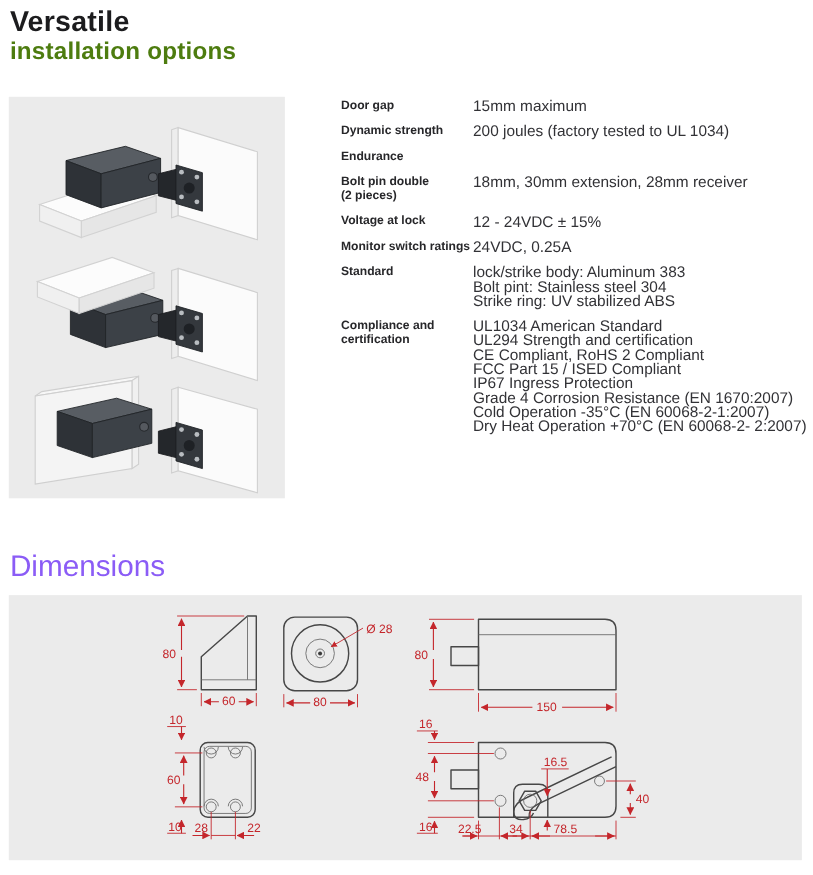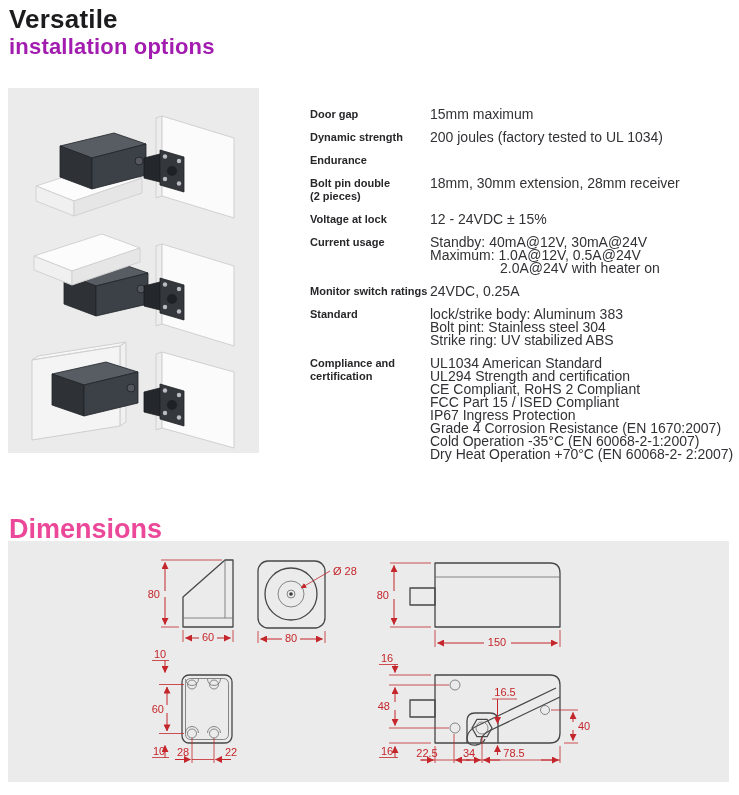--- a/index.html
+++ b/index.html
@@ -1,31 +1,31 @@
 <!DOCTYPE html>
 <html><head>
 <meta charset="utf-8">
 <style>
   * { box-sizing: border-box; margin: 0; padding: 0; }
   html, body { width: 739px; height: 795px; background: #ffffff;
     font-family: "Liberation Sans", sans-serif; position: relative; overflow: hidden; }
 
   .page-header { position: absolute; left: 9px; top: 6px; }
   .title-main { font-size: 26px; font-weight: 700; color: #1c1c1e; line-height: 27px; letter-spacing: .2px; }
-  .title-sub  { font-size: 22px; font-weight: 700; color: #a21caf; line-height: 27px; letter-spacing: .2px; }
+  .title-sub  { font-size: 22px; font-weight: 700; color: #4d7c0f; line-height: 27px; letter-spacing: .2px; }
 
   .install-panel { position: absolute; left: 8px; top: 88px; width: 251px; height: 365px; background: #ebebeb; }
 
-  .spec-table { position: absolute; left: 310px; top: 108px; width: 424px; }
+  .spec-table { position: absolute; left: 310px; top: 90px; width: 424px; }
   .spec-row { display: flex; margin-bottom: 10px; }
   .spec-label { flex: 0 0 120px; width: 120px; font-size: 11px; line-height: 13px;
     font-weight: 700; color: #27272a; white-space: pre-wrap; }
   .spec-value { flex: 1; font-size: 14px; line-height: 13px; color: #323236; white-space: pre-wrap; }
 
-  .dims-title { position: absolute; left: 9px; top: 514px; font-size: 27px; font-weight: 700; color: #ec4899; }
+  .dims-title { position: absolute; left: 9px; top: 500px; font-size: 27px; font-weight: 400; color: #8b5cf6; }
 
   .dims-panel { position: absolute; left: 8px; top: 541px; width: 721px; height: 241px; background: #ebebeb; }
 
   svg text { font-family: "Liberation Sans", sans-serif; }
   .oline { fill: none; stroke: #474747; stroke-width: 1.3; stroke-linejoin: round; }
   .othin { fill: none; stroke: #6b6b6b; stroke-width: 0.8; }
   .dline { fill: none; stroke: #c4262b; stroke-width: 1; }
   .dext  { fill: none; stroke: #c4262b; stroke-width: 0.8; }
   .dtext { fill: #c4262b; font-size: 11px; }
   .bgpad { fill: #ebebeb; }
@@ -113,24 +113,20 @@
     <div class="spec-label">Endurance</div>
   </div>
   <div class="spec-row">
     <div class="spec-label">Bolt pin double
 (2 pieces)</div>
     <div class="spec-value"><div>18mm, 30mm extension, 28mm receiver</div></div>
   </div>
   <div class="spec-row">
     <div class="spec-label">Voltage at lock</div>
     <div class="spec-value"><div>12 - 24VDC ± 15%</div></div>
-  </div>
-  <div class="spec-row">
-    <div class="spec-label">Current usage</div>
-    <div class="spec-value"><div>Standby: 40mA@12V, 30mA@24V</div><div>Maximum: 1.0A@12V, 0.5A@24V</div><div>                  2.0A@24V with heater on</div></div>
   </div>
   <div class="spec-row">
     <div class="spec-label">Monitor switch ratings</div>
     <div class="spec-value"><div>24VDC, 0.25A</div></div>
   </div>
   <div class="spec-row">
     <div class="spec-label">Standard</div>
     <div class="spec-value"><div>lock/strike body: Aluminum 383</div><div>Bolt pint: Stainless steel 304</div><div>Strike ring: UV stabilized ABS</div></div>
   </div>
   <div class="spec-row">

